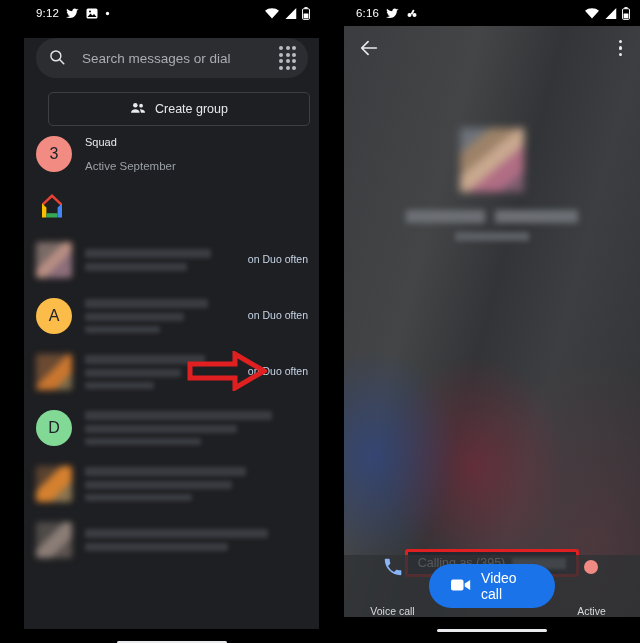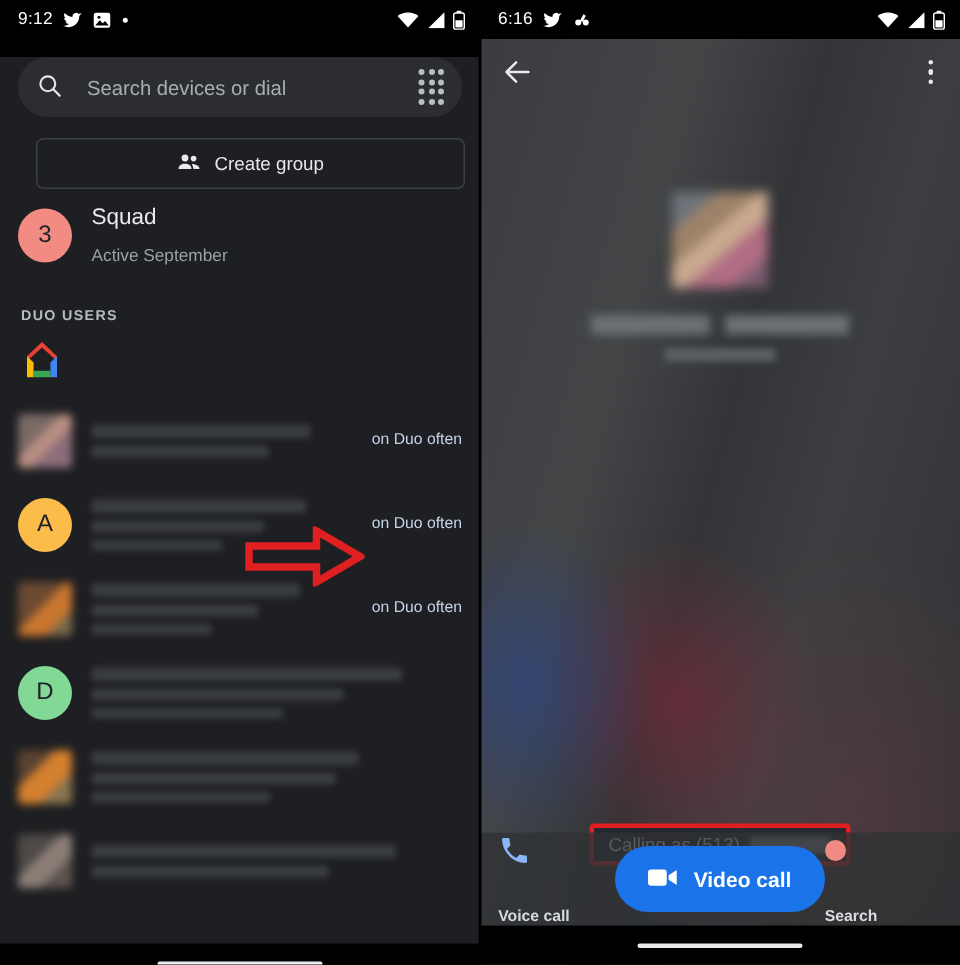--- a/index.html
+++ b/index.html
@@ -3,21 +3,21 @@
 <meta charset="utf-8">
 <style>
   * { box-sizing: border-box; margin: 0; padding: 0; }
   html, body {
     width: 640px; height: 643px;
     background: #000;
     font-family: "Liberation Sans", sans-serif;
     overflow: hidden;
   }
   .screens { display: flex; width: 640px; height: 643px; }
-  .screen { position: relative; width: 328px; height: 643px; overflow: hidden; }
+  .screen { position: relative; width: 328px; height: 643px; overflow: hidden; padding-left: 24px; }
   .divider { width: 2px; height: 643px; background: #000; position:absolute; left:319px; top:0; z-index:50; }
 
   
   .statusbar {
     height: 26px; display: flex; align-items: center;
     padding: 0 10px 0 12px; background: #000; color: #fff;
     font-size: 11.5px; letter-spacing: .2px;
   }
   .statusbar .clock { font-weight: 500; }
   .sb-left { display:flex; align-items:center; gap:7px; }
@@ -49,21 +49,21 @@
     color:#b7bbc0; font-size:9.5px; font-weight:bold; letter-spacing:.9px;
     padding: 18px 0 0 14px;
   }
   .row { display:flex; align-items:center; padding: 10px 12px; gap: 13px; }
   .avatar {
     width:36px; height:36px; border-radius:50%; flex:0 0 36px;
     display:flex; align-items:center; justify-content:center;
     font-size:16px; color:#20222b;
   }
   .row-texts { flex:1; min-width:0; }
-  .row-title { color:#e8eaed; font-size:15px; }
+  .row-title { color:#e8eaed; font-size:11px; }
   .row-sub { color:#9aa0a6; font-size:11.5px; margin-top:12px; }
   .duo-often { color:#c6d4e8; font-size:10.5px; text-align:center; line-height:1.25; flex:0 0 auto; }
 
   
   .blur-bar { background:#3a3d42; border-radius:2px; filter: blur(2.2px); }
   .blur-av { width:36px;height:36px;flex:0 0 36px; filter: blur(3px); border-radius:3px;}
   .bl-rows { display:flex; flex-direction:column; gap:5px; }
 
   .homeicon { width:34px; height:30px; flex:0 0 34px; }
 
@@ -106,21 +106,21 @@
     display:flex; align-items:center; gap:7px; background: rgba(28,33,45,.72);
   }
   .calling-text { color:#eceff3; font-size:12.5px; }
   .calling-redact { width:54px; height:11px; background:#8d9299; filter: blur(1.6px); border-radius:1px; }
 
   .bottombar {
     position:absolute; left:0; right:0; bottom:26px; height:62px;
     background: rgba(48,50,53,.80);
     display:flex; align-items:center; justify-content:space-around; padding:0 12px;
   }
-  .bb-item { display:flex; flex-direction:column; align-items:flex-start; gap:6px; width:78px;font-weight:bold; }
+  .bb-item { display:flex; flex-direction:column; align-items:center; gap:6px; width:78px; }
   .bb-label { color:#d7dade; font-size:10.5px;margin-top:20px; }
   .bb-icon { height:24px; display:flex; align-items:center; justify-content:center; }
   .videopill {
     background:#1a73e8; border-radius:22px; height:44px; padding:0 22px;
     display:flex; align-items:center; gap:10px; color:#fff; font-size:14px;
   }
   .msgdot { width:14px; height:14px; border-radius:50%; background:#f08a82; }
 </style>
 </head>
 <body>
@@ -173,21 +173,21 @@
 
     <div class="left-body">
 
       <div class="searchbar">
         <span class="sb-icon">
           <svg width="18" height="18" viewBox="0 0 24 24">
               <circle cx="10.5" cy="10.5" r="6.6" fill="none" stroke="#e3e5e8" stroke-width="1.9"></circle>
               <line x1="15.4" y1="15.4" x2="21" y2="21" stroke="#e3e5e8" stroke-width="2" stroke-linecap="round"></line>
             </svg>
         </span>
-        <span class="sb-text">Search devices or dial</span>
+        <span class="sb-text">Search messages or dial</span>
         <span class="dialpad">
           <i></i>
             <i></i>
             <i></i>
             <i></i>
             <i></i>
             <i></i>
             <i></i>
             <i></i>
             <i></i>
@@ -213,21 +213,20 @@
 
 
       <div class="row">
         <div class="avatar" style="background:#f28b82;">3</div>
         <div class="row-texts">
           <div class="row-title">Squad</div>
           <div class="row-sub">Active September</div>
         </div>
       </div>
 
-      <div class="sectionhdr">DUO USERS</div>
 
       <div class="row">
         <span class="homeicon">
           <svg width="32" height="28" viewBox="0 0 32 28">
             <path d="M16 2 4 13v13h24V13z" fill="none"></path>
             <path d="M16 2 6 11.5v3.2L16 5.6z" fill="#ea4335"></path>
             <path d="M16 2l10 9.5v3.2L16 5.6z" fill="#ea4335"></path>
             <path d="M26 11.5v14h-4.4V15.6z" fill="#4285f4"></path>
             <path d="M6 11.5v14h4.4V15.6z" fill="#fbbc04"></path>
             <path d="M10.4 21.2h11.2v4.3H10.4z" fill="#34a853"></path>
@@ -360,21 +359,21 @@
 
       <div class="profile">
         <div class="profile-av" style="background:linear-gradient(140deg,#6e737a 0 22%,#9d8268 22% 42%,#c9a98f 42% 60%,#b06d84 60% 82%,#7d5d70 82% 100%);"></div>
         <div class="profile-name"></div>
         <div class="profile-sub"></div>
       </div>
 
 
       <div class="calling-wrap">
         <div class="calling-box">
-          <span class="calling-text">Calling as (513)</span>
+          <span class="calling-text">Calling as (395)</span>
           <span class="calling-redact"></span>
         </div>
       </div>
 
       <div class="bottombar">
         <div class="bb-item">
           <span class="bb-icon">
             <svg width="22" height="22" viewBox="0 0 24 24">
                 <path fill="#8ab4f8" d="M6.6 10.8a15.1 15.1 0 0 0 6.6 6.6l2.2-2.2c.3-.3.7-.4 1-.2 1.2.4 2.4.6 3.7.6.6 0 1 .5 1 1V20c0 .6-.4 1-1 1C10.9 21 3 13.1 3 3.9c0-.6.4-1 1-1h3.4c.6 0 1 .4 1 1 0 1.3.2 2.5.6 3.7.1.3 0 .7-.2 1z"></path>
               </svg>
@@ -391,21 +390,21 @@
                 </svg>
             </span>
             <span>Video call</span>
           </div>
         </div>
 
         <div class="bb-item">
           <span class="bb-icon">
               <i class="msgdot" style="display:block;"></i>
             </span>
-          <span class="bb-label">Search</span>
+          <span class="bb-label">Active</span>
         </div>
       </div>
 
       <div class="gesturebar">
           <i></i>
         </div>
     </div>
   </div>
 </div>
 

